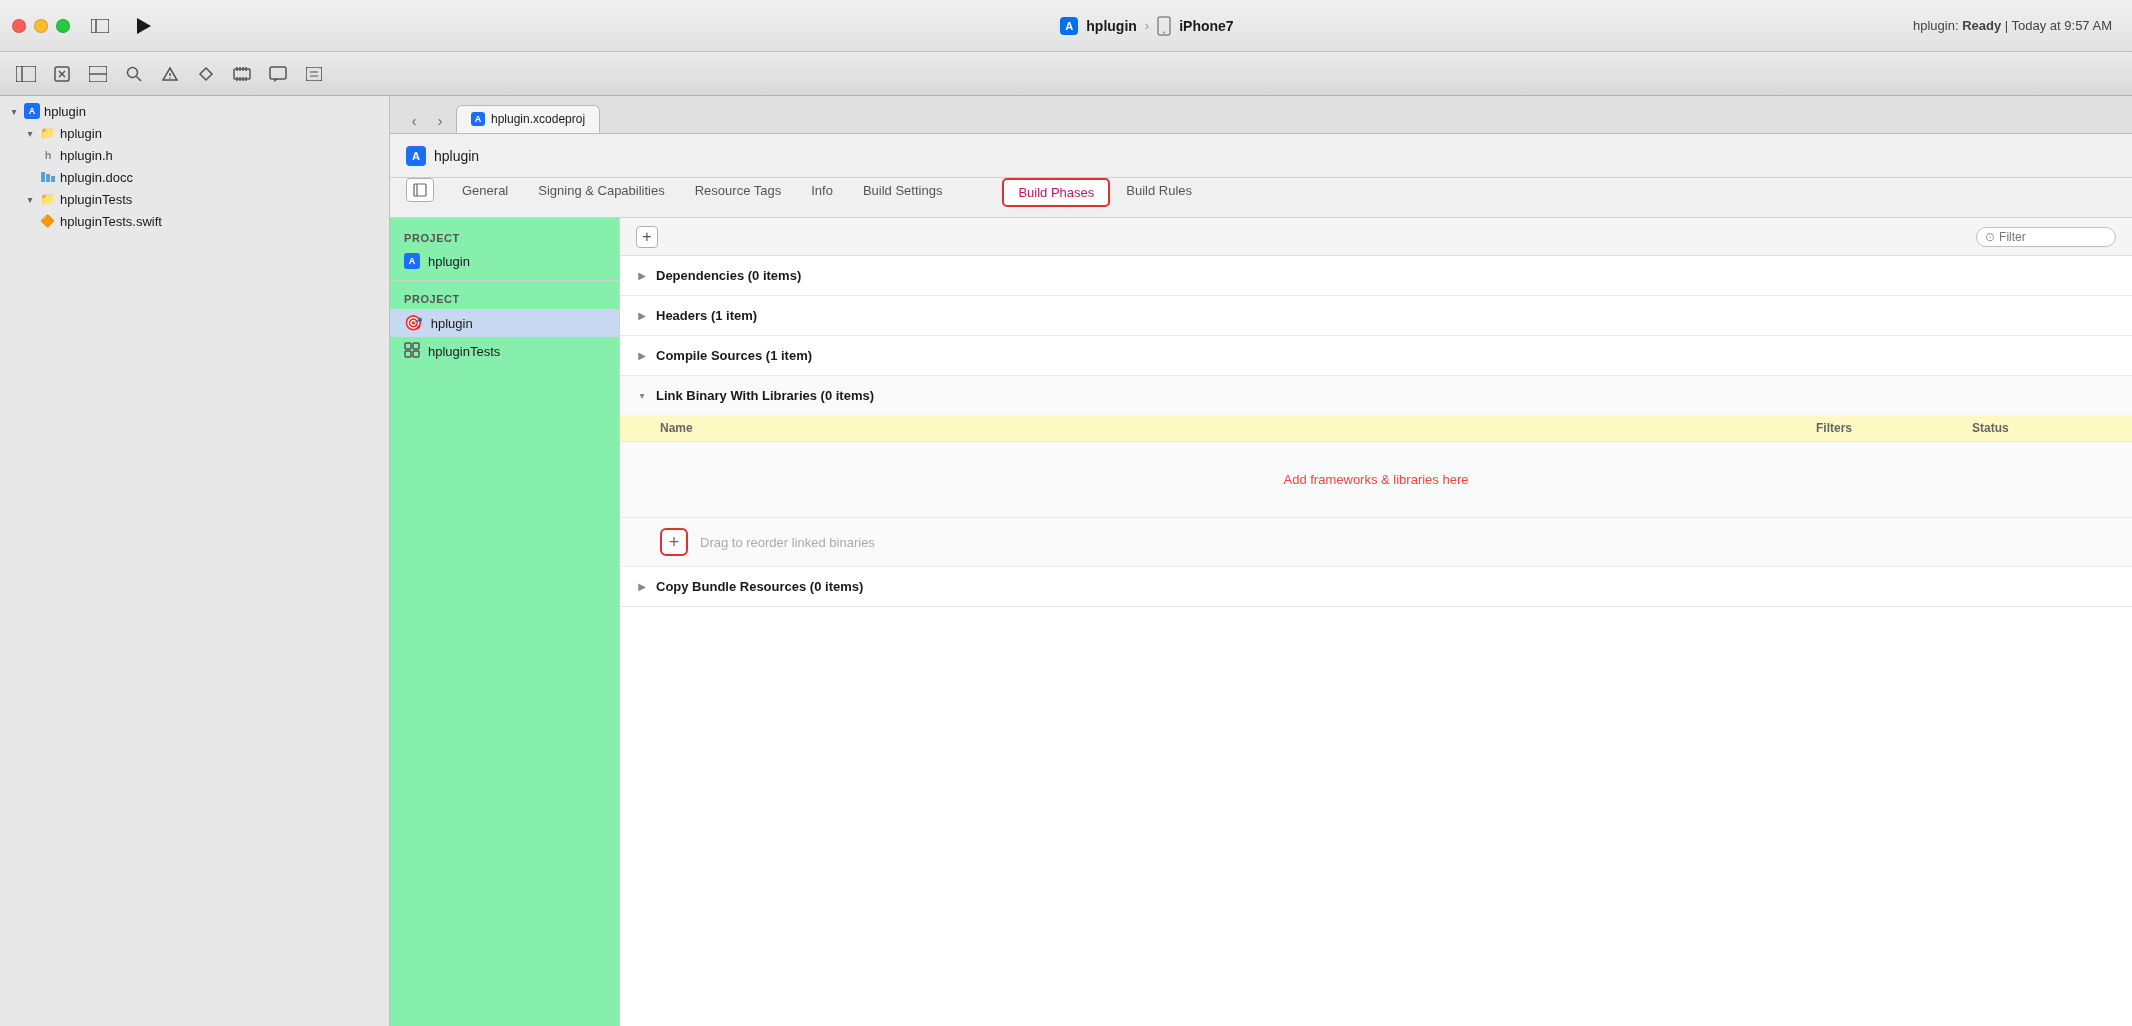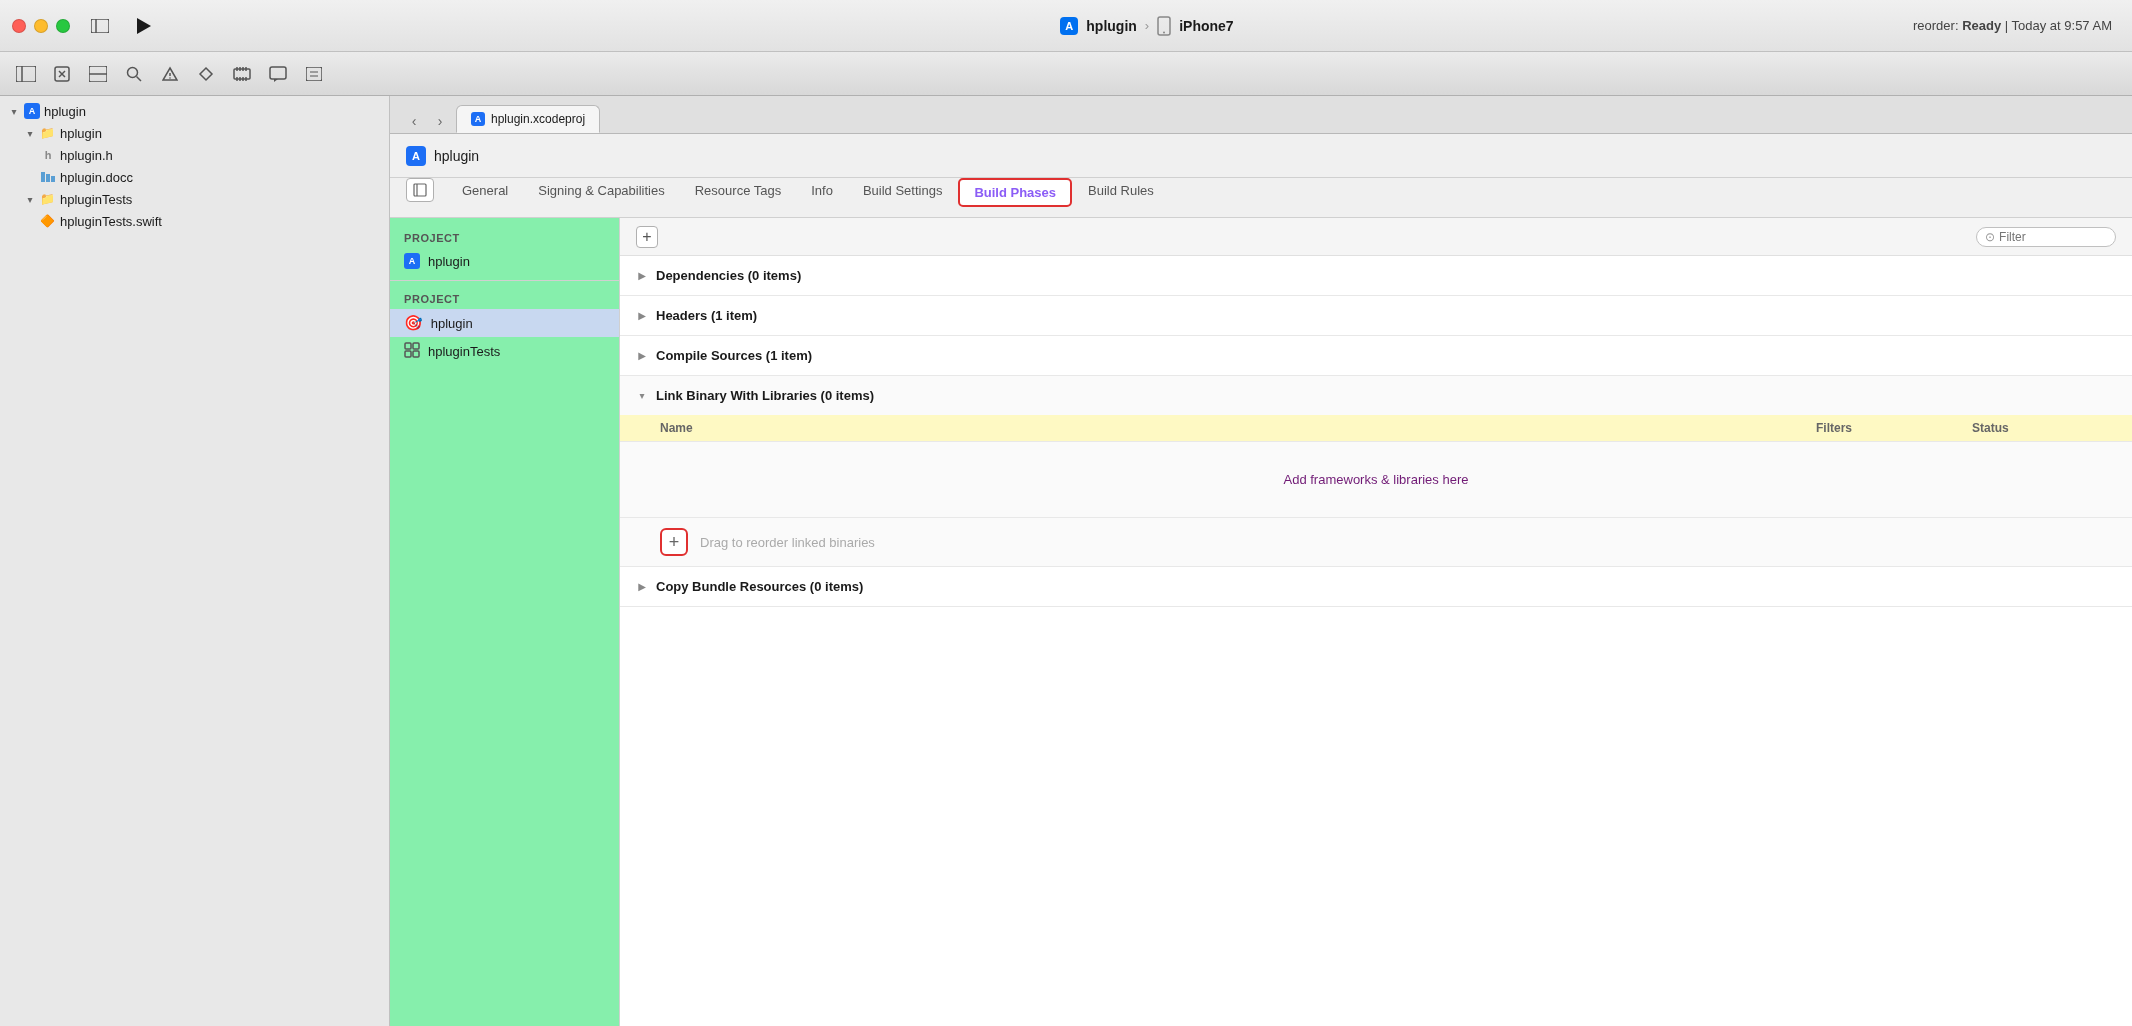--- a/index.html
+++ b/index.html
@@ -262,23 +262,24 @@
     }
     .editor-tab {
       padding: 5px 14px;
       font-size: 13px;
       cursor: pointer;
       color: #555;
       border-radius: 5px;
     }
     .editor-tab.highlighted {
       background: white;
-      color: #8b5cf6;
+      color: #be185d;
       border: 2px solid #e03030;
-      font-weight: 700;
+      font-weight: 400;
+      margin-left: 44px;
     }
 
     
     .editor-body {
       display: flex;
       flex: 1;
       overflow: hidden;
     }
 
     
@@ -403,21 +404,21 @@
       color: #666;
       font-weight: 600;
     }
     .col-name { flex: 1; }
     .col-filters { width: 156px; }
     .col-status { width: 120px; }
 
     .phase-empty-area {
       padding: 30px 40px;
       text-align: center;
-      color: #701a75;
+      color: #ef4444;
       font-size: 13px;
     }
 
     .phase-add-row {
       display: flex;
       align-items: center;
       padding: 10px 40px;
       border-top: 1px solid #e8e8e8;
       gap: 12px;
     }
@@ -467,21 +468,21 @@
     <span class="titlebar-separator">›</span>
 
     <svg width="14" height="20" viewBox="0 0 14 20">
       <rect x="1" y="1" width="12" height="18" rx="2" fill="none" stroke="#888" stroke-width="1.5"></rect>
       <circle cx="7" cy="16.5" r="1" fill="#888"></circle>
     </svg>
     <span class="titlebar-title">iPhone7</span>
   </div>
 
   <div class="titlebar-status">
-    <span>reorder:</span>
+    <span>hplugin:</span>
     <span class="status-ready">Ready</span>
     <span>| Today at 9:57 AM</span>
   </div>
 </div>
 
 <div class="toolbar">
 
   <div class="toolbar-icon">
     <svg width="20" height="16" viewBox="0 0 20 16">
       <rect x="0" y="0" width="20" height="16" rx="2" fill="none" stroke="#555" stroke-width="1.5"></rect>

